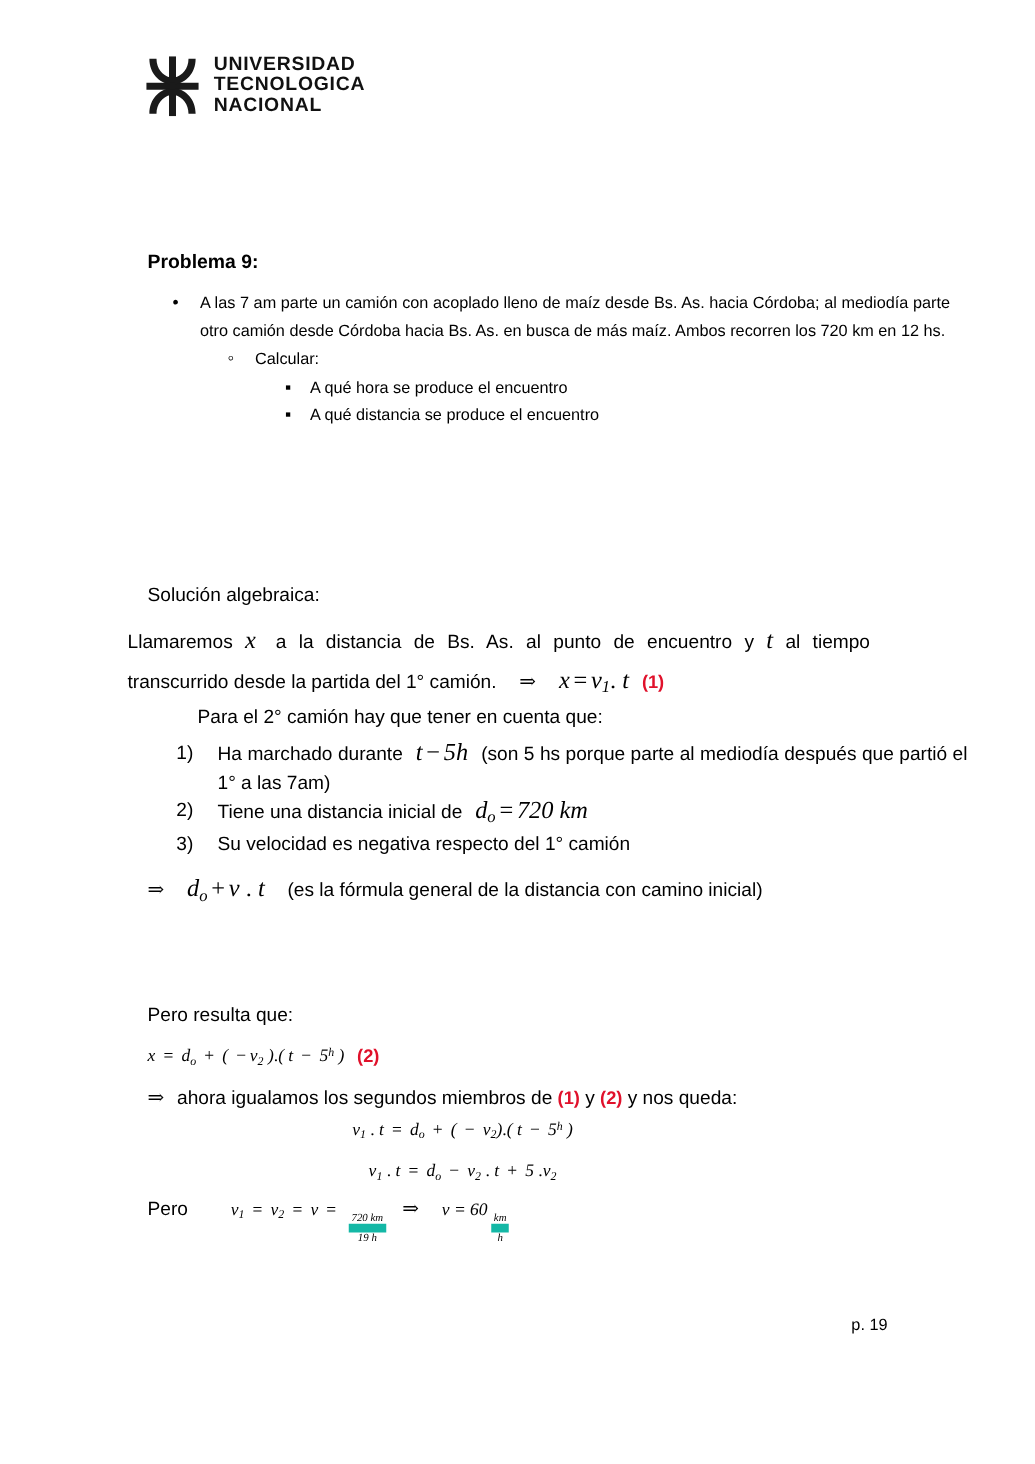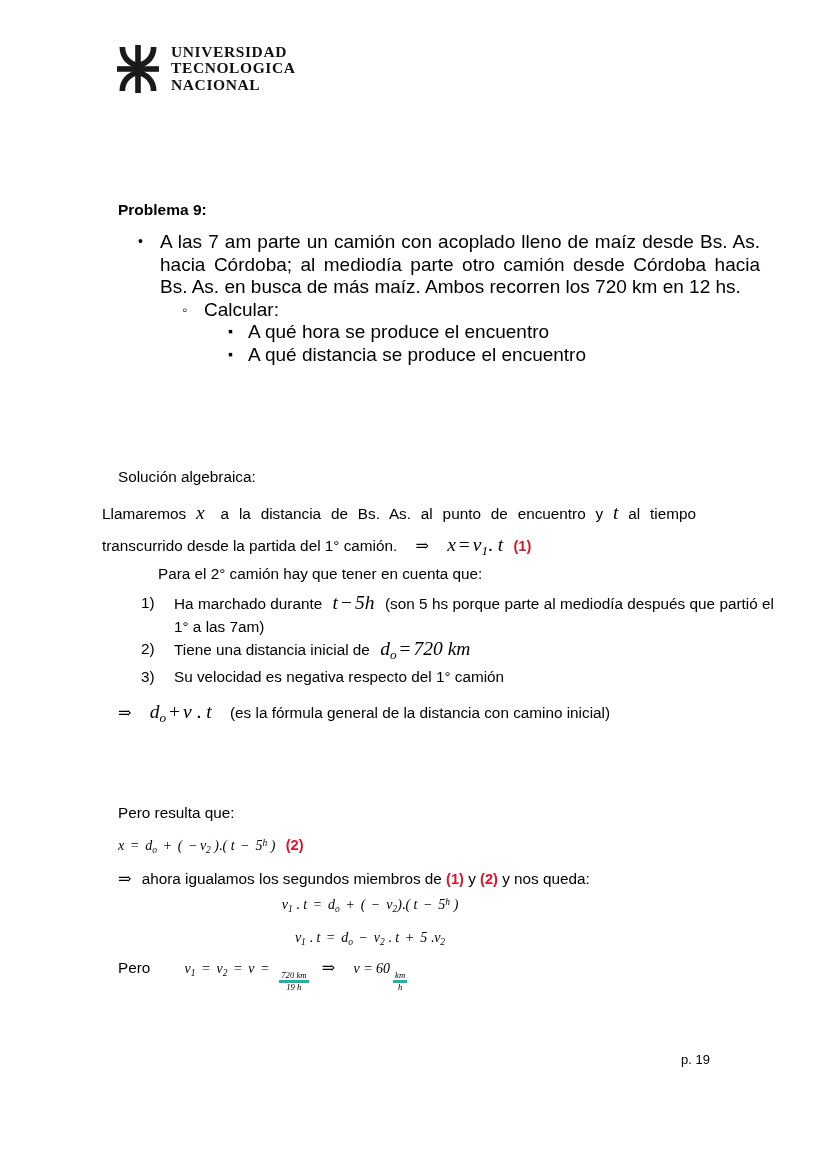--- a/index.html
+++ b/index.html
@@ -36,21 +36,21 @@
   .logo-mark {
     width: 42px;
     height: 48px;
     flex: 0 0 auto;
     display: block;
   }
   .logo-text {
     display: flex;
     flex-direction: column;
     justify-content: center;
-    font-family: Liberation Serif, serif;
+    font-family: Liberation Sans, sans-serif;
     font-weight: bold;
     font-size: 15.5px;
     line-height: 16.4px;
     letter-spacing: 0.6px;
     color: #111111;
   }
 
   
   .problem-title {
     position: absolute;
@@ -62,21 +62,21 @@
   }
 
   ul.lvl1 {
     position: absolute;
     left: 118px;
     top: 231px;
     width: 600px;
     margin: 0;
     padding: 0 0 0 42px;
     list-style: none;
-    font-size: 19px;
+    font-size: 13px;
     line-height: 22.6px;
   }
   ul.lvl1 > li {
     position: relative;
     text-align: justify;
   }
   ul.lvl1 > li::before {
     content: "\2022";
     position: absolute;
     left: -22px;
@@ -205,21 +205,21 @@
     display: inline-flex;
     flex-direction: column;
     align-items: center;
     vertical-align: -0.55em;
     font-size: 0.62em;
     line-height: 1.12;
     margin: 0 3px;
   }
   .frac .numer {
     padding: 0 2px 0px 2px;
-    border-bottom: 3px solid #14b8a6;
+    border-bottom: 7px solid #14b8a6;
     font-family: Liberation Serif, serif;
   }
   .frac .denom {
     padding: 0px 2px 0 2px;
   }
 
   .footer {
     position: absolute;
     right: 118px;
     top: 1052px;

